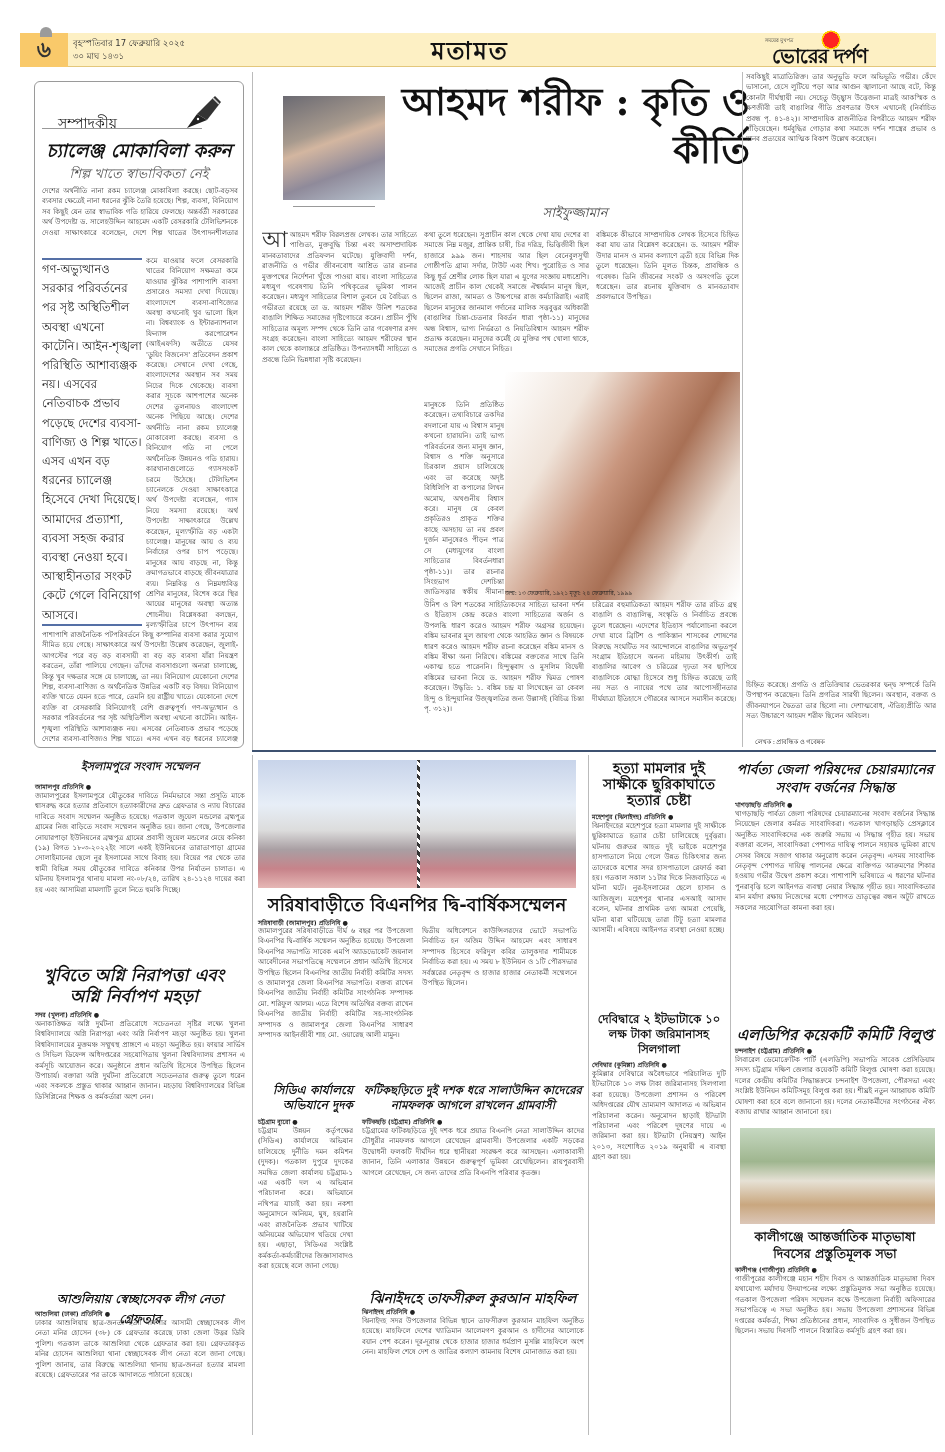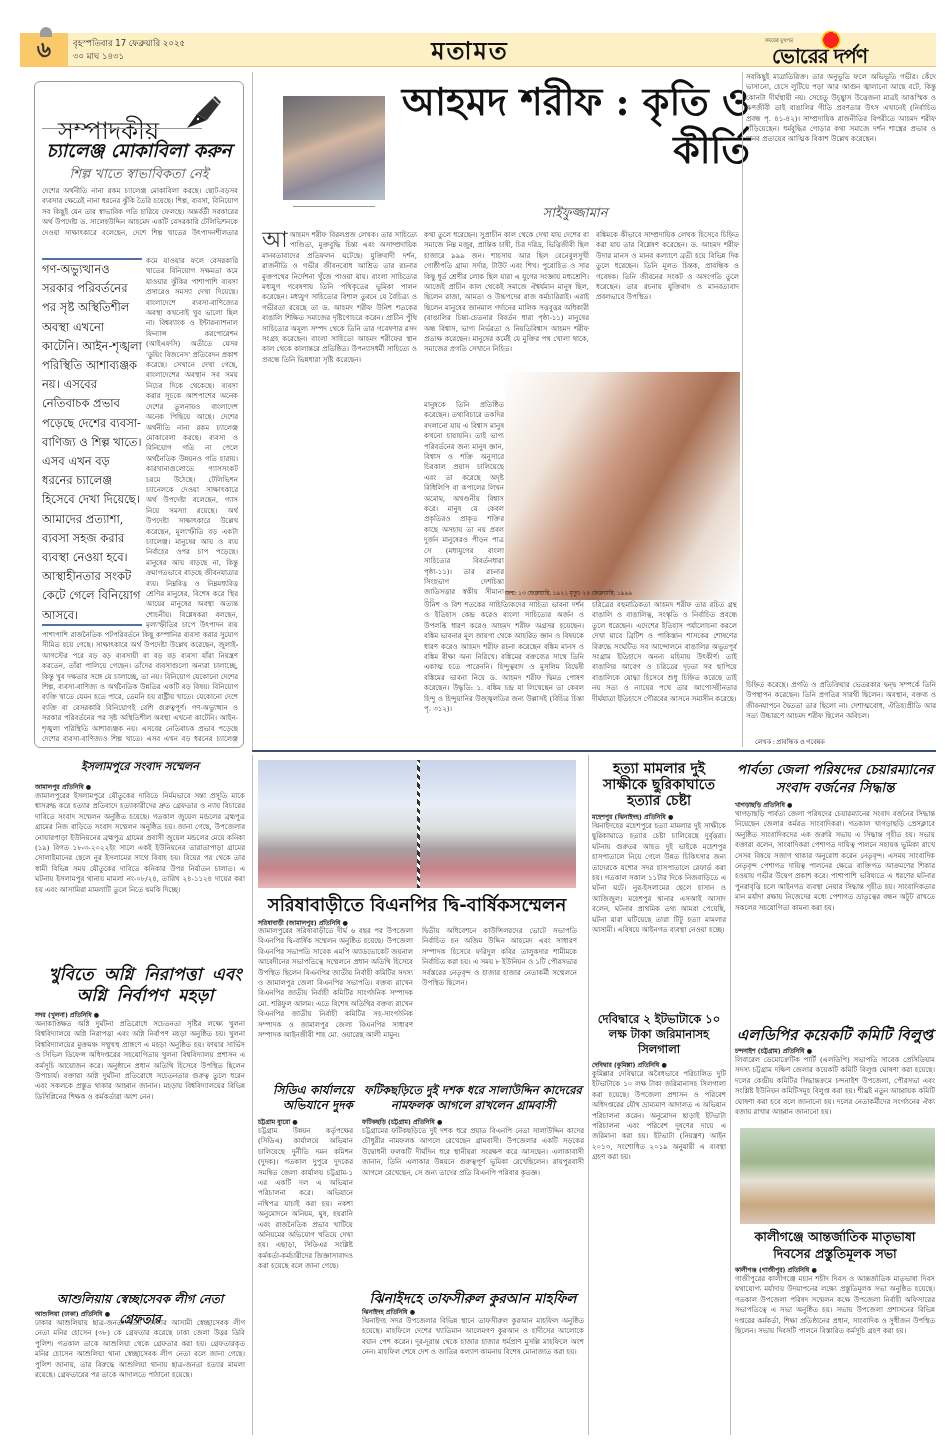--- a/index.html
+++ b/index.html
@@ -9,21 +9,21 @@
 .head-bar{left:20px;top:33px;width:916px;height:34px;background:#fdf0c4;border-bottom:1px solid #e3c77b}
 .page-num{left:20px;top:33px;width:48px;height:34px;background:#f9c96a;border-radius:0 0 0 0;font-family:"DejaVu Sans",sans-serif;font-size:22px;font-weight:bold;color:#333;text-align:center;line-height:34px}
 .page-num .tab{position:absolute;left:20px;top:-6px;width:12px;height:10px;background:#9b9b9b;border-radius:6px 6px 0 0}
 .date{left:73px;top:37px;font-size:8.5px;line-height:13px;color:#333}
 .section{left:370px;top:33px;width:200px;text-align:center;font-family:"DejaVu Serif",serif;font-size:24px;font-weight:bold;letter-spacing:2px;line-height:36px;color:#111}
 .logo{left:760px;top:33px;width:176px;height:46px}
 .logo .tag{position:absolute;left:5px;top:4px;font-size:5px;color:#333}
 .logo .name{position:absolute;left:12px;top:8px;font-size:20px;font-weight:bold;font-family:"DejaVu Serif",serif;color:#111;letter-spacing:-1px}
 .logo .sun{position:absolute;left:60px;top:-4px;width:22px;height:22px;border-radius:50%;background:radial-gradient(circle,#f22 50%,#fc0 51%,#fc0 60%,transparent 62%)}
 .editorial{left:34px;top:81px;width:210px;height:667px;border:1.3px solid #9a9a9a;border-radius:6px}
-.ed-title{left:58px;top:112px;font-family:"DejaVu Serif",serif;font-size:24px;color:#111}
+.ed-title{left:58px;top:112px;font-family:"DejaVu Serif",serif;font-size:14px;color:#111}
 .ed-rule{left:42px;top:128px;width:160px;height:1px;background:#999}
 .pen-icon{left:183px;top:92px;width:40px;height:38px}
 .ed-head{left:40px;top:137px;width:198px;text-align:center;font-family:"DejaVu Serif",serif;font-style:italic;font-weight:bold;font-size:18.5px;color:#111}
 .ed-sub{left:40px;top:164px;width:198px;text-align:center;font-family:"DejaVu Serif",serif;font-style:italic;font-size:13px;color:#555}
 .pull{left:42px;top:260px;width:100px;font-family:"DejaVu Serif",serif;font-size:11.5px;line-height:19.2px;color:#222}
 .pull-rule{position:absolute;height:2px;background:#5570a6;width:100px}
 .photo{background:linear-gradient(160deg,#6b6a72 0%,#a79a8e 35%,#d3b6a0 45%,#8f8a9a 70%,#b9c4d0 100%)}
 .main-title{left:400px;top:78px;width:350px;text-align:right;font-family:"DejaVu Serif",serif;font-weight:bold;font-size:38px;line-height:48px;color:#111}
 .byline{left:470px;top:203px;width:210px;text-align:center;font-family:"DejaVu Serif",serif;font-style:italic;font-size:13px;color:#444}
 .dropcap{font-family:"DejaVu Serif",serif;font-size:22px;float:left;line-height:20px;margin-right:2px}
@@ -93,21 +93,21 @@
 <div class="abs caption" style="left:755px;top:737px;font-size:6.5px;">লেখক : প্রাবন্ধিক ও গবেষক</div>
 
 <div class="abs vsep" style="left:742px;top:72px;height:675px;"></div>
 <div class="abs vsep" style="left:252px;top:72px;height:680px;"></div>
 <div class="abs hr-dark" style="left:252px;top:750px;width:684px;"></div>
 
 <div class="abs news-head" style="left:35px;top:758px;width:210px;font-size:11px;">ইসলামপুরে সংবাদ সম্মেলন</div>
 <div class="abs dateline" style="left:35px;top:782px;">জামালপুর প্রতিনিধি ●</div>
 <div class="abs body-text" style="left:35px;top:791px;width:210px;height:172px;">জামালপুরের ইসলামপুরে যৌতুকের দাবিতে নির্মমভাবে সন্তা প্রসূতি মাকে শ্বাসরুদ্ধ করে হত্যার প্রতিবাদে হত্যাকারীদের দ্রুত গ্রেফতার ও ন্যায় বিচারের দাবিতে সংবাদ সম্মেলন অনুষ্ঠিত হয়েছে। গতকাল জুয়েল মন্ডলের ব্রহ্মপুত্র গ্রামের নিজ বাড়িতে সংবাদ সম্মেলন অনুষ্ঠিত হয়। জানা গেছে, উপজেলার নোয়ারপাড়া ইউনিয়নের ব্রহ্মপুত্র গ্রামের প্রবাসী জুয়েল মন্ডলের মেয়ে কনিকা (১৯) বিগত ১৮-৩-২০২২ইং সালে একই ইউনিয়নের তারাতাপাড়া গ্রামের সোলাইমানের ছেলে নুর ইসলামের সাথে বিবাহ হয়। বিয়ের পর থেকে তার স্বামী বিভিন্ন সময় যৌতুকের দাবিতে কনিকার উপর নির্যাতন চালাত। এ ঘটনায় ইসলামপুর থানায় মামলা নং-০৮/২৪, তারিখ ২৪-১১২৪ দায়ের করা হয় এবং আসামিরা মামলাটি তুলে নিতে হুমকি দিচ্ছে।</div>
 
-<div class="abs news-head" style="left:40px;top:965px;width:210px;font-size:17px;line-height:21px;font-family:Liberation Mono, monospace;">খুবিতে অগ্নি নিরাপত্তা এবং অগ্নি নির্বাপণ মহড়া</div>
+<div class="abs news-head" style="left:29px;top:965px;width:210px;font-size:17px;line-height:21px;">খুবিতে অগ্নি নিরাপত্তা এবং অগ্নি নির্বাপণ মহড়া</div>
 <div class="abs dateline" style="left:35px;top:1010px;">সদর (খুলনা) প্রতিনিধি ●</div>
 <div class="abs body-text" style="left:35px;top:1019px;width:210px;height:268px;">অনাকাঙ্ক্ষিত অগ্নি দুর্ঘটনা প্রতিরোধে সচেতনতা সৃষ্টির লক্ষ্যে খুলনা বিশ্ববিদ্যালয়ে অগ্নি নিরাপত্তা এবং অগ্নি নির্বাপণ মহড়া অনুষ্ঠিত হয়। খুলনা বিশ্ববিদ্যালয়ের মুক্তমঞ্চ সম্মুখস্থ প্রাঙ্গণে এ মহড়া অনুষ্ঠিত হয়। ফায়ার সার্ভিস ও সিভিল ডিফেন্স অধিদপ্তরের সহযোগিতায় খুলনা বিশ্ববিদ্যালয় প্রশাসন এ কর্মসূচি আয়োজন করে। অনুষ্ঠানে প্রধান অতিথি হিসেবে উপস্থিত ছিলেন উপাচার্য। বক্তারা অগ্নি দুর্ঘটনা প্রতিরোধে সচেতনতার গুরুত্ব তুলে ধরেন এবং সকলকে প্রস্তুত থাকার আহ্বান জানান। মহড়ায় বিশ্ববিদ্যালয়ের বিভিন্ন ডিসিপ্লিনের শিক্ষক ও কর্মকর্তারা অংশ নেন।</div>
 
 <div class="abs news-head" style="left:35px;top:1290px;width:210px;font-size:12px;">আশুলিয়ায় স্বেচ্ছাসেবক লীগ নেতা গ্রেফতার</div>
 <div class="abs dateline" style="left:35px;top:1309px;">আশুলিয়া (ঢাকা) প্রতিনিধি ●</div>
 <div class="abs body-text" style="left:35px;top:1318px;width:210px;height:110px;">ঢাকার আশুলিয়ায় ছাত্র-জনতা হত্যা মামলার আসামী স্বেচ্ছাসেবক লীগ নেতা মনির হোসেন (৩৮) কে গ্রেফতার করেছে ঢাকা জেলা উত্তর ডিবি পুলিশ। গতকাল তাকে আশুলিয়া থেকে গ্রেফতার করা হয়। গ্রেফতারকৃত মনির হোসেন আশুলিয়া থানা স্বেচ্ছাসেবক লীগ নেতা বলে জানা গেছে। পুলিশ জানায়, তার বিরুদ্ধে আশুলিয়া থানায় ছাত্র-জনতা হত্যার মামলা রয়েছে। গ্রেফতারের পর তাকে আদালতে পাঠানো হয়েছে।</div>
 
 <div class="abs vsep" style="left:252px;top:755px;height:680px;"></div>
 
 <div class="abs img-bnp" style="left:258px;top:760px;width:318px;height:128px;"></div>

